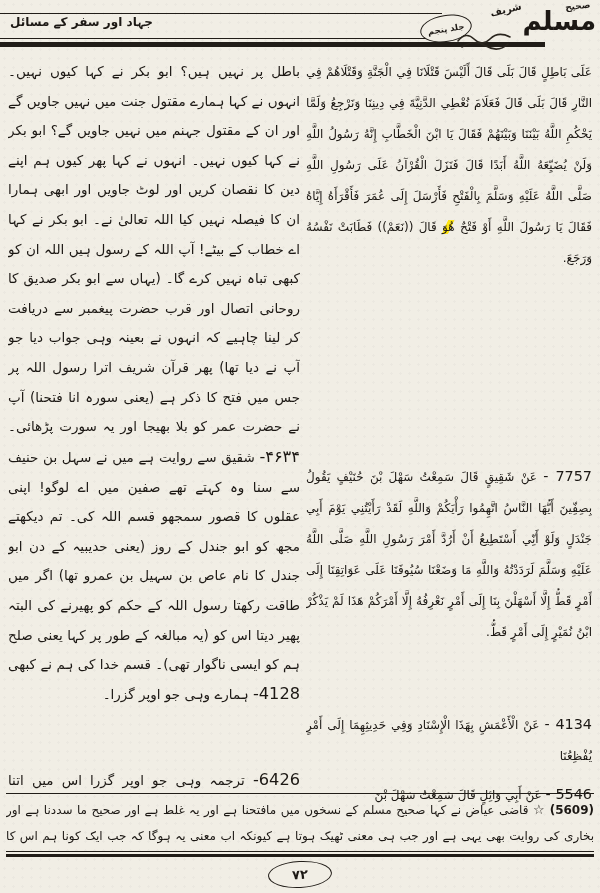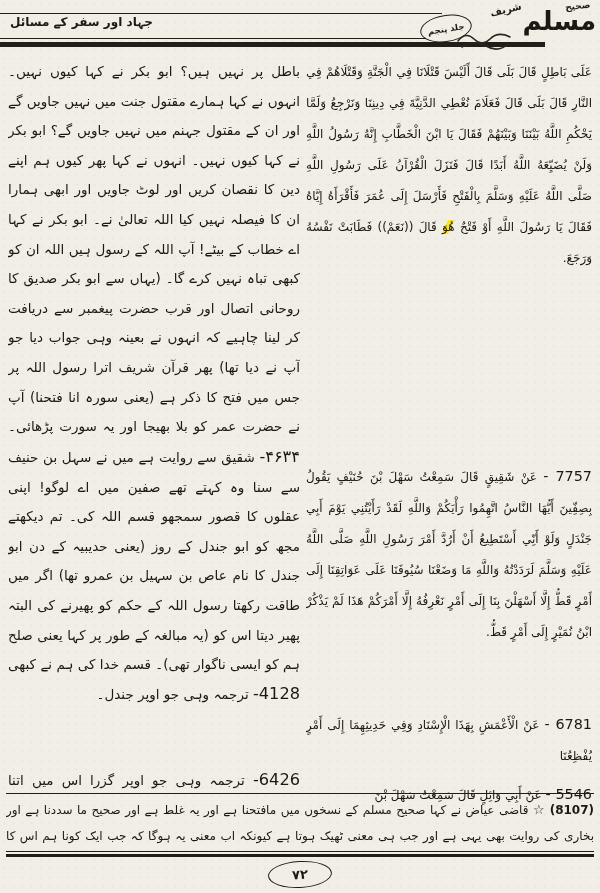--- a/index.html
+++ b/index.html
@@ -82,48 +82,48 @@
     <p class="ap1">
       <span>عَلَى بَاطِلٍ قَالَ بَلَى قَالَ أَلَيْسَ قَتْلَانَا فِي الْجَنَّةِ وَقَتْلَاهُمْ فِي النَّارِ قَالَ بَلَى قَالَ فَعَلَامَ نُعْطِي الدَّنِيَّةَ فِي دِينِنَا وَنَرْجِعُ وَلَمَّا يَحْكُمِ اللَّهُ بَيْنَنَا وَبَيْنَهُمْ فَقَالَ يَا ابْنَ الْخَطَّابِ إِنَّهُ رَسُولُ اللَّهِ وَلَنْ يُضَيِّعَهُ اللَّهُ أَبَدًا قَالَ فَنَزَلَ الْقُرْآنُ عَلَى رَسُولِ اللَّهِ صَلَّى اللَّهُ عَلَيْهِ وَسَلَّمَ بِالْفَتْحِ فَأَرْسَلَ إِلَى عُمَرَ فَأَقْرَأَهُ إِيَّاهُ فَقَالَ يَا رَسُولَ اللَّهِ أَوْ فَتْحٌ</span>
       <span class="hl">هُوَ</span>
       <span>قَالَ ((نَعَمْ)) فَطَابَتْ نَفْسُهُ وَرَجَعَ.</span>
     </p>
     <p class="ah34">
       <span class="hnum">7757 -</span>
       <span>عَنْ شَقِيقٍ قَالَ سَمِعْتُ سَهْلَ بْنَ حُنَيْفٍ يَقُولُ بِصِفِّينَ أَيُّهَا النَّاسُ اتَّهِمُوا رَأْيَكُمْ وَاللَّهِ لَقَدْ رَأَيْتُنِي يَوْمَ أَبِي جَنْدَلٍ وَلَوْ أَنِّي أَسْتَطِيعُ أَنْ أَرُدَّ أَمْرَ رَسُولِ اللَّهِ صَلَّى اللَّهُ عَلَيْهِ وَسَلَّمَ لَرَدَدْتُهُ وَاللَّهِ مَا وَضَعْنَا سُيُوفَنَا عَلَى عَوَاتِقِنَا إِلَى أَمْرٍ قَطُّ إِلَّا أَسْهَلْنَ بِنَا إِلَى أَمْرٍ نَعْرِفُهُ إِلَّا أَمْرَكُمْ هَذَا لَمْ يَذْكُرْ ابْنُ نُمَيْرٍ إِلَى أَمْرٍ قَطُّ.</span>
     </p>
     <p class="ah35">
-      <span class="hnum">6781 -</span>
+      <span class="hnum">4134 -</span>
       <span>عَنْ الْأَعْمَشِ بِهَذَا الْإِسْنَادِ وَفِي حَدِيثِهِمَا إِلَى أَمْرٍ يُفْظِعُنَا</span>
     </p>
     <p class="ah36">
       <span class="hnum">5546 -</span>
       <span>عَنْ أَبِي وَائِلٍ قَالَ سَمِعْتُ سَهْلَ بْنَ</span>
     </p>
   </div>
 
   <div class="col col-urdu">
     <p class="up1">باطل پر نہیں ہیں؟ ابو بکر نے کہا کیوں نہیں۔ انہوں نے کہا ہمارے مقتول جنت میں نہیں جاویں گے اور ان کے مقتول جہنم میں نہیں جاویں گے؟ ابو بکر نے کہا کیوں نہیں۔ انہوں نے کہا پھر کیوں ہم اپنے دین کا نقصان کریں اور لوٹ جاویں اور ابھی ہمارا ان کا فیصلہ نہیں کیا اللہ تعالیٰ نے۔ ابو بکر نے کہا اے خطاب کے بیٹے! آپ اللہ کے رسول ہیں اللہ ان کو کبھی تباہ نہیں کرے گا۔ (یہاں سے ابو بکر صدیق کا روحانی اتصال اور قرب حضرت پیغمبر سے دریافت کر لینا چاہیے کہ انہوں نے بعینہ وہی جواب دیا جو آپ نے دیا تھا) پھر قرآن شریف اترا رسول اللہ پر جس میں فتح کا ذکر ہے (یعنی سورہ انا فتحنا) آپ نے حضرت عمر کو بلا بھیجا اور یہ سورت پڑھائی۔ انہوں نے عرض کیا یا رسول اللہ ﷺ یہ صلح فتح ہے ہماری؟ آپ نے فرمایا ہاں تب وہ خوش ہو گئے اور لوٹ آئے (اور اللہ نے ویسا ہی کیا کہ اس صلح کا نتیجہ فتح ہوا۔)</p>
     <p class="uh34">
       <span class="hnum">۴۶۳۴-</span>
       <span>شقیق سے روایت ہے میں نے سہل بن حنیف سے سنا وہ کہتے تھے صفین میں اے لوگو! اپنی عقلوں کا قصور سمجھو قسم اللہ کی۔ تم دیکھتے مجھ کو ابو جندل کے روز (یعنی حدیبیہ کے دن ابو جندل کا نام عاص بن سہیل بن عمرو تھا) اگر میں طاقت رکھتا رسول اللہ کے حکم کو پھیرنے کی البتہ پھیر دیتا اس کو (یہ مبالغہ کے طور پر کہا یعنی صلح ہم کو ایسی ناگوار تھی)۔ قسم خدا کی ہم نے کبھی اپنی تلواریں کاندھوں پر نہیں رکھیں مگر وہ لے گئیں ہم کو اس بات کی طرف جس کو ہم جانتے ہیں مگر اس لڑائی میں (جو شام والوں سے تھی)۔</span>
     </p>
     <p class="uh35">
       <span class="hnum">4128-</span>
-      <span>ترجمہ وہی جو اوپر جندل۔</span>
+      <span>ہمارے وہی جو اوپر گزرا۔</span>
     </p>
     <p class="uh36">
       <span class="hnum">6426-</span>
       <span>ترجمہ وہی جو اوپر گزرا اس میں اتنا زیادہ ہے کہ سہل نے</span>
     </p>
   </div>
 
   <div class="rule" style="top:793px;left:6px;width:588px;height:1.4px;"></div>
   <div class="footnote">
-    <span class="fn-marker">(8107)</span>
+    <span class="fn-marker">(5609)</span>
     <span class="fn-star">☆</span>
     <span>قاضی عیاض نے کہا صحیح مسلم کے نسخوں میں مافتحنا ہے اور یہ غلط ہے اور صحیح ما سددنا ہے اور بخاری کی روایت بھی یہی ہے اور جب ہی معنی ٹھیک ہوتا ہے کیونکہ اب معنی یہ ہوگا کہ جب ایک کونا ہم اس کا بند کرتے ہیں تو دوسرا کونا کھل جاتا ہے۔ نووی نے کہا ان حدیثوں میں</span>
   </div>
 
   <div class="rule" style="top:851px;left:6px;width:588px;height:1px;"></div>
   <div class="rule" style="top:854px;left:6px;width:588px;height:3px;"></div>
   <div class="page-number-badge">
     <span>۷۲</span>
   </div>
 

